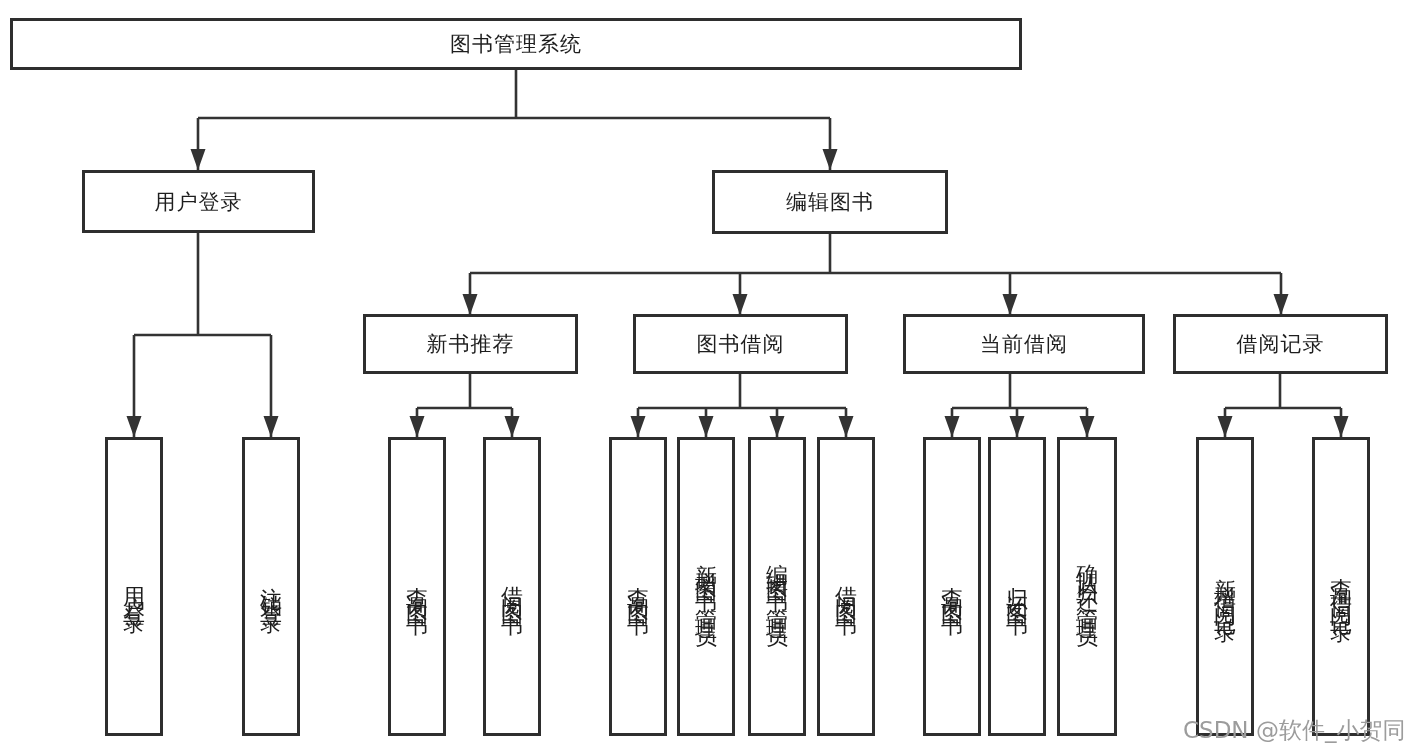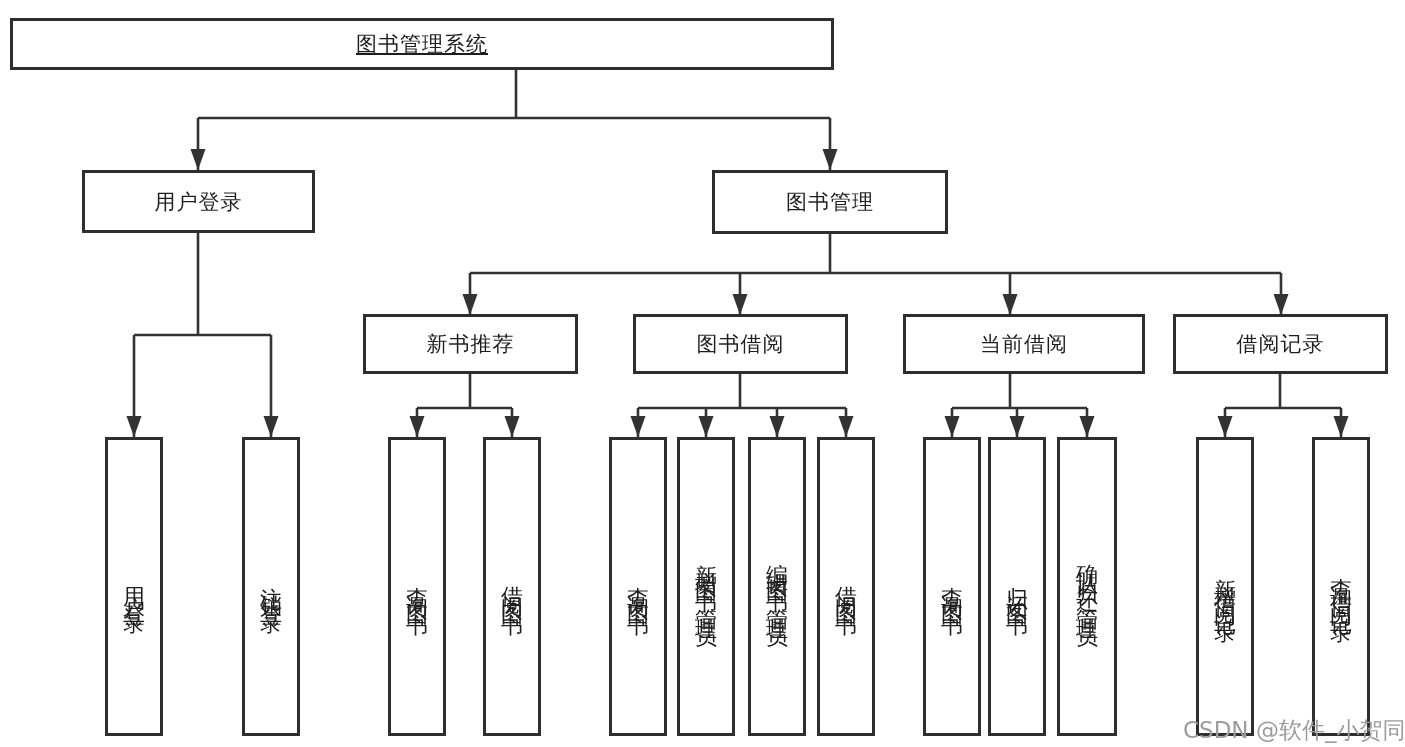--- a/index.html
+++ b/index.html
@@ -94,24 +94,24 @@
     <g>
       <path class="wire" d="M1010 374 V408 M952 408 H1087 M952 408 V437 M1017 408 V437 M1087 408 V437"></path>
       <path class="arrow" d="M944.5 416 L959.5 416 L952 437 Z M1009.5 416 L1024.5 416 L1017 437 Z M1079.5 416 L1094.5 416 L1087 437 Z"></path>
     </g>
     <g>
       <path class="wire" d="M1280 374 V408 M1225 408 H1341 M1225 408 V437 M1341 408 V437"></path>
       <path class="arrow" d="M1217.5 416 L1232.5 416 L1225 437 Z M1333.5 416 L1348.5 416 L1341 437 Z"></path>
     </g>
   </svg>
 
-  <div class="node h" style="left:10px; top:18px; width:824px; height:52px;text-decoration:underline;">图书管理系统</div>
+  <div class="node h" style="left:10px; top:18px; width:1012px; height:52px;">图书管理系统</div>
 
   <div class="node h" style="left:82px; top:170px; width:233px; height:63px;">用户登录</div>
-  <div class="node h" style="left:712px; top:170px; width:236px; height:64px;">图书管理</div>
+  <div class="node h" style="left:712px; top:170px; width:236px; height:64px;">编辑图书</div>
 
   <div class="node h" style="left:633px; top:314px; width:215px; height:60px;">图书借阅</div>
   <div class="node h" style="left:363px; top:314px; width:215px; height:60px;">新书推荐</div>
   <div class="node h" style="left:903px; top:314px; width:242px; height:60px;">当前借阅</div>
   <div class="node h" style="left:1173px; top:314px; width:215px; height:60px;">借阅记录</div>
 
   <div class="node v" style="left:105px; top:437px; width:58px; height:299px;">
     <span class="vtext">用户登录</span>
   </div>
   <div class="node v" style="left:242px; top:437px; width:58px; height:299px;">

